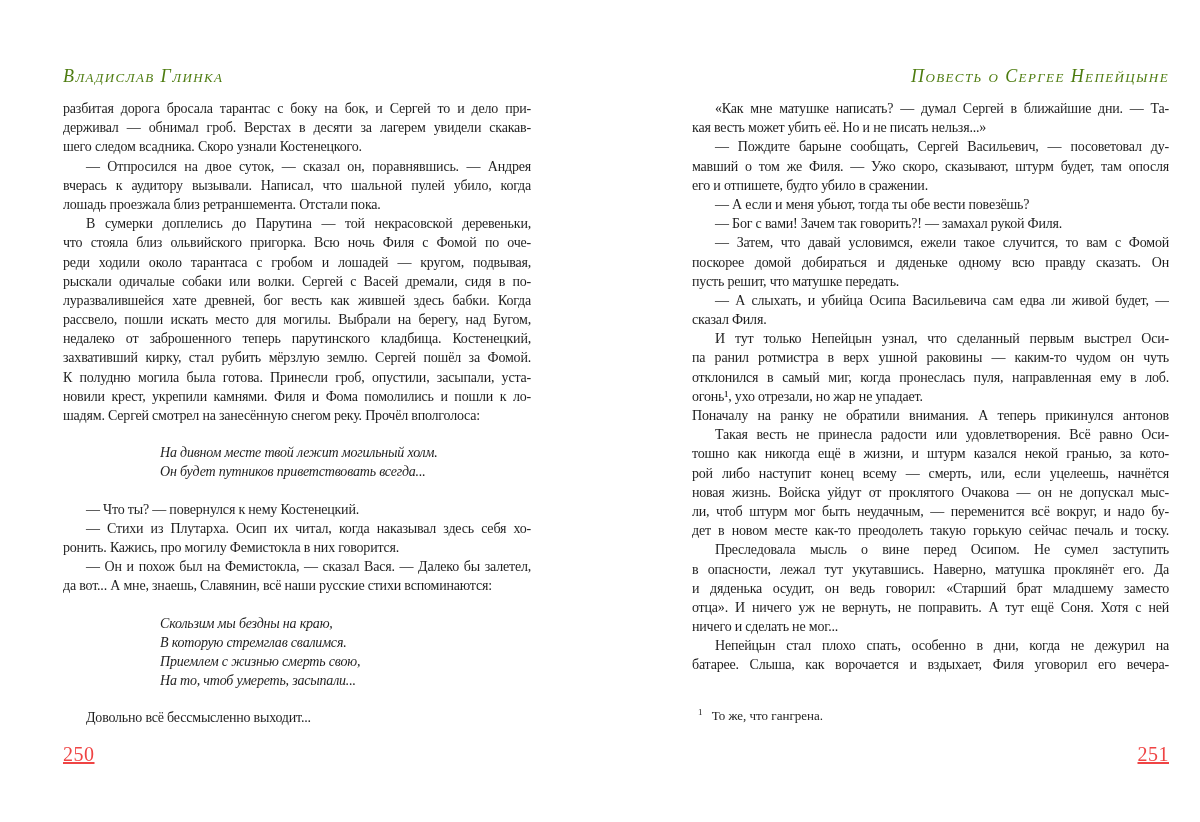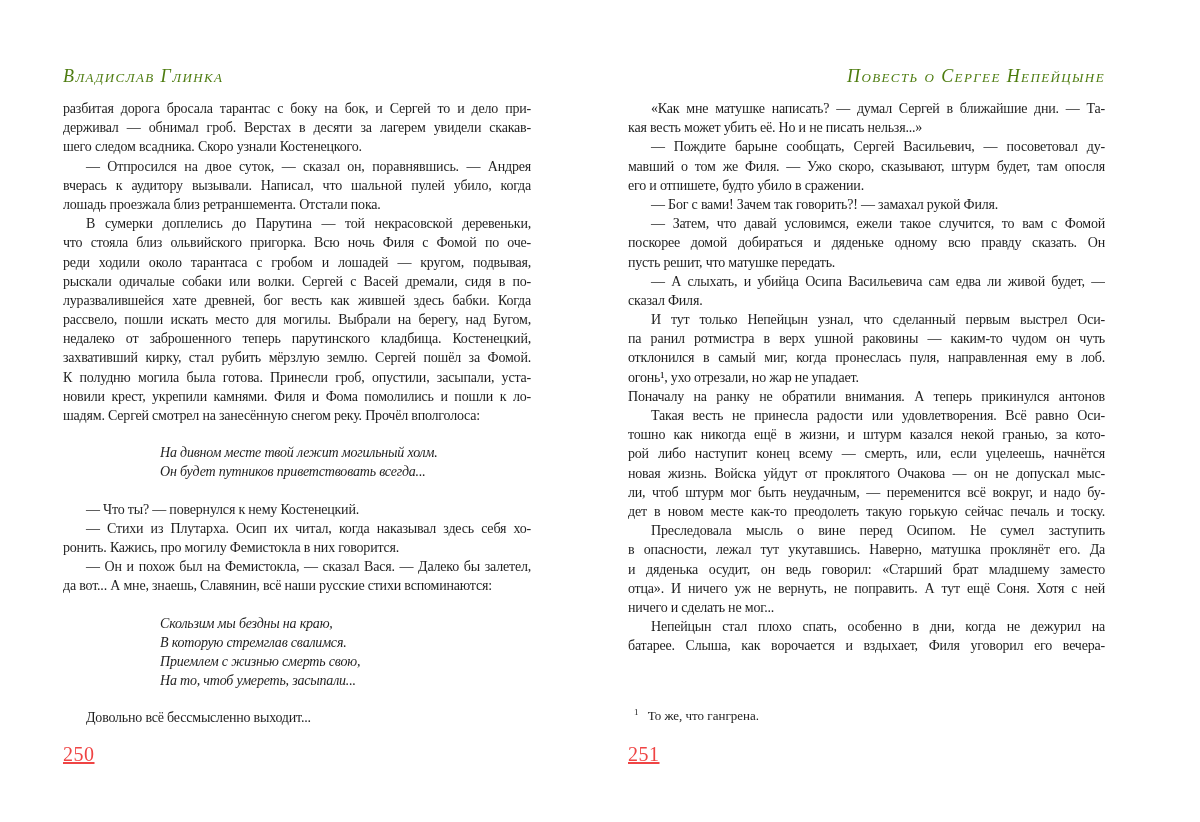--- a/index.html
+++ b/index.html
@@ -14,21 +14,21 @@
     overflow: hidden;
     font-family: "Liberation Serif", "DejaVu Serif", serif;
     color: #1e1e1e;
   }
   .page {
     position: absolute;
     top: 0;
     height: 822px;
   }
   .page-left  { left: 63px;  width: 468px; }
-  .page-right { left: 628px; width: 477px; }
+  .page-right { left: 692px; width: 477px; }
 
   .running-header {
     position: absolute;
     top: 66px;
     width: 100%;
     font-size: 18px;
     font-variant: small-caps;
     letter-spacing: 1.4px;
     color: #4d7c0f;
     white-space: nowrap;
@@ -91,21 +91,21 @@
   .folio {
     position: absolute;
     top: 743px;
     width: 100%;
     font-size: 20px;
     letter-spacing: 0.5px;
     color: #ef4444;
     text-decoration: underline;
   }
   .page-left  .folio { left: 0; text-align: left; }
-  .page-right .folio { right: 0; }
+  .page-right .folio { right: 0; text-align: right; }
 </style>
 </head>
 <body>
 
 <div class="page page-left">
   <div class="running-header">Владислав Глинка</div>
   <div class="body-text">
       <div class="para prose">
         <div class="line">разбитая дорога бросала тарантас с боку на бок, и Сергей то и дело при-</div>
         <div class="line">держивал — обнимал гроб. Верстах в десяти за лагерем увидели скакав-</div>
@@ -163,20 +163,23 @@
       <div class="para prose">
         <div class="line first">«Как мне матушке написать? — думал Сергей в ближайшие дни. — Та-</div>
         <div class="line last">кая весть может убить её. Но и не писать нельзя...»</div>
       </div>
       <div class="para prose">
         <div class="line first">— Пождите барыне сообщать, Сергей Васильевич, — посоветовал ду-</div>
         <div class="line">мавший о том же Филя. — Ужо скоро, сказывают, штурм будет, там опосля</div>
         <div class="line last">его и отпишете, будто убило в сражении.</div>
       </div>
       <div class="para prose">
+        <div class="line first last">— А если и меня убьют, тогда ты обе вести повезёшь?</div>
+      </div>
+      <div class="para prose">
         <div class="line first last">— Бог с вами! Зачем так говорить?! — замахал рукой Филя.</div>
       </div>
       <div class="para prose">
         <div class="line first">— Затем, что давай условимся, ежели такое случится, то вам с Фомой</div>
         <div class="line">поскорее домой добираться и дяденьке одному всю правду сказать. Он</div>
         <div class="line last">пусть решит, что матушке передать.</div>
       </div>
       <div class="para prose">
         <div class="line first">— А слыхать, и убийца Осипа Васильевича сам едва ли живой будет, —</div>
         <div class="line last">сказал Филя.</div>

